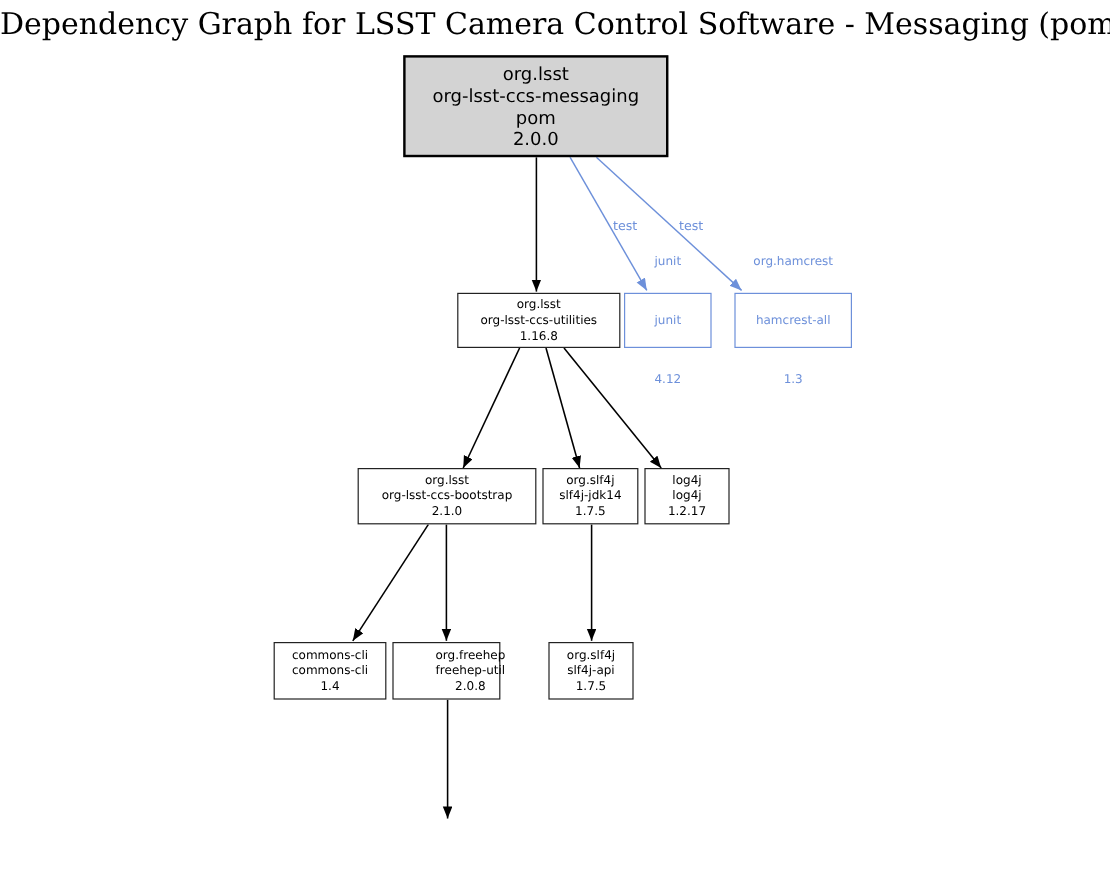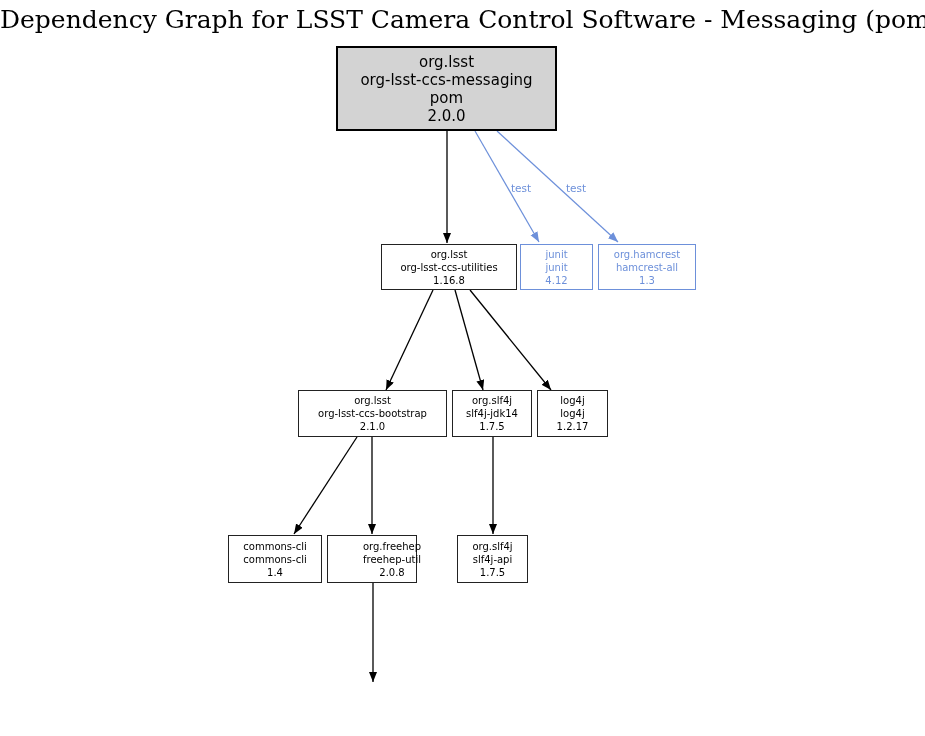--- a/index.html
+++ b/index.html
@@ -66,20 +66,21 @@
   }
   .node.root {
     background: var(--root-fill, #d3d3d3);
     border: 2px solid #000000;
     font-size: 15px;
     line-height: 18px;
   }
   .node.test {
     border: 1.2px solid var(--test-blue, #6d90da);
     color: var(--test-blue, #6d90da);
+    gap: 36px;
   }
   .node .ln { display: block; }
 </style>
 </head>
 <body>
 
 <div class="canvas">
 
   <div class="graph-title">Dependency Graph for LSST Camera Control Software - Messaging (pom)</div>
 
@@ -122,21 +123,21 @@
     <span class="ln">org-lsst-ccs-utilities</span>
     <span class="ln">1.16.8</span>
   </div>
 
   <div class="node test" style="left:520px; top:244px; width:73px; height:46px;">
     <span class="ln">junit</span>
     <span class="ln">junit</span>
     <span class="ln">4.12</span>
   </div>
 
-  <div class="node test" style="left:598px; top:244px; width:98px; height:46px;">
+  <div class="node test" style="left:612px; top:244px; width:98px; height:46px;">
     <span class="ln">org.hamcrest</span>
     <span class="ln">hamcrest-all</span>
     <span class="ln">1.3</span>
   </div>
 
   <div class="node" style="left:298px; top:390px; width:149px; height:47px;">
     <span class="ln">org.lsst</span>
     <span class="ln">org-lsst-ccs-bootstrap</span>
     <span class="ln">2.1.0</span>
   </div>

